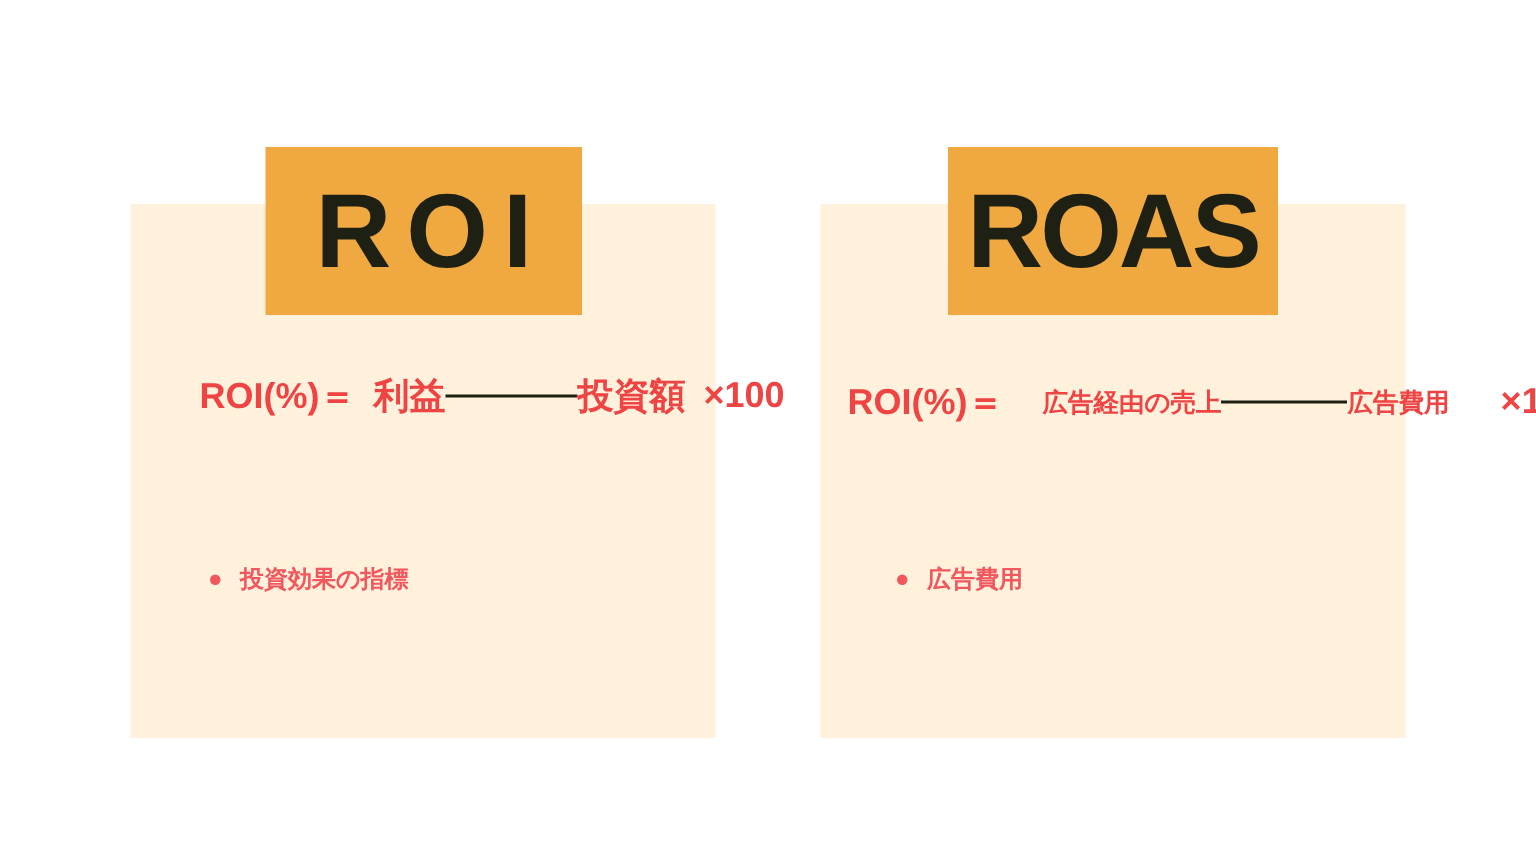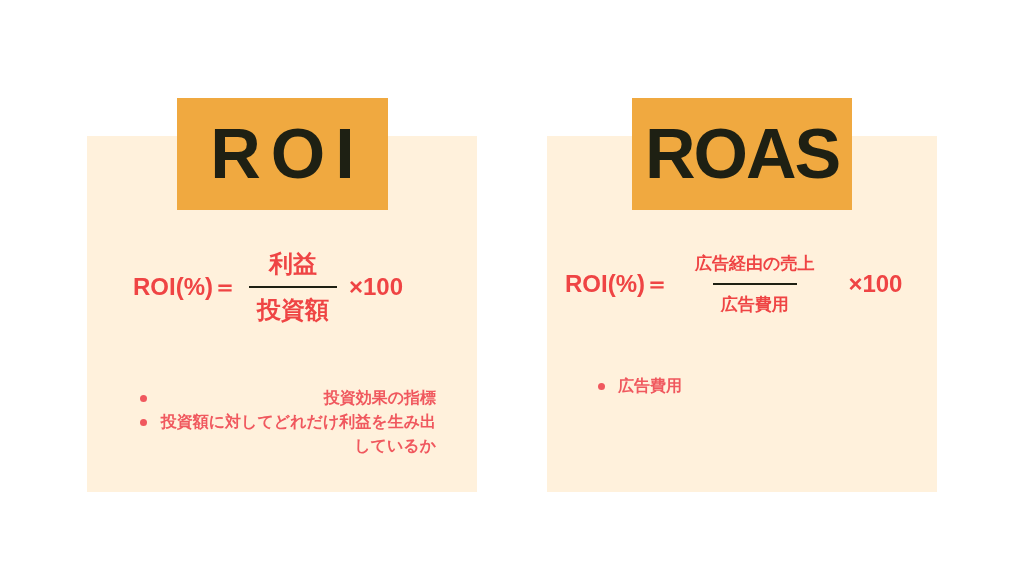--- a/index.html
+++ b/index.html
@@ -8,36 +8,36 @@
   .panel { position:absolute; top:136px; width:390px; height:356px; background:#fff1dc; }
   .panel.left { left:87px; }
   .panel.right { left:547px; }
   .badge { position:absolute; top:98px; height:112px; background:#f0a940; color:#1e2013;
            display:flex; align-items:center; justify-content:center;
            font-family:"Liberation Sans", sans-serif; font-weight:bold; font-size:70px; }
   .badge.roi { left:177px; width:211px; letter-spacing:10px; padding-left:10px; box-sizing:border-box; }
   .badge.roas { left:632px; width:220px; letter-spacing:-2px; }
   .formula { position:absolute; display:flex; align-items:center; color:#ef4444; }
   .formula .lhs { font-family:"Liberation Sans", sans-serif; font-size:24px; font-weight:bold; white-space:nowrap; }
-  .frac { display:flex; flex-direction:column; align-items:center; margin:0 12px;text-align:center; }
+  .frac { display:flex; flex-direction:row; align-items:center; margin:0 12px;text-align:center; }
   .frac .num, .frac .den { font-weight:bold; white-space:nowrap; }
   .frac .bar { height:2px; background:#1e2013; }
   .formula .mul { font-family:Liberation Sans, sans-serif; font-size:24px; font-weight:bold; white-space:nowrap; }
   .f1 { left:133px; top:248px; }
   .f1 .num, .f1 .den { font-size:24px; }
   .f1 .bar { width:88px; margin:6px 0; }
   .f2 { left:565px; top:252px; }
   .f2 .num { font-size:17px; }
   .f2 .den { font-size:17px; }
   .f2 .bar { width:84px; margin:8px 0; }
   .f2 .frac { margin:0 34px 0 26px; }
   ul.points { position:absolute; margin:0; padding:0; list-style:none; color:#f0585e; font-weight:bold; font-size:16px; line-height:24px; }
   ul.points li { position:relative; padding-left:24px; }
   ul.points li::before { content:""; position:absolute; left:4px; top:9px; width:7px; height:7px; border-radius:50%; background:#f0585e; }
-  .p1 { left:136px; top:386px; width:300px;text-align:right; }
+  .p1 { left:136px; top:374px; width:300px; }
   .p2 { left:594px; top:374px; width:300px; }
 </style>
 </head>
 <body>
 
 <div class="panel left"></div>
 <div class="panel right"></div>
 
 <div class="badge roi">ROI</div>
 <div class="badge roas">ROAS</div>
@@ -57,18 +57,17 @@
   <div class="frac">
     <span class="num">広告経由の売上</span>
     <div class="bar"></div>
     <span class="den">広告費用</span>
   </div>
   <span class="mul">×100</span>
 </div>
 
 <ul class="points p1">
   <li>投資効果の指標</li>
-  <li>投資額に対してどれだけ利益を生み出しているか</li>
 </ul>
 
 <ul class="points p2">
   <li>広告費用</li>
 </ul>
 
 </body></html>

